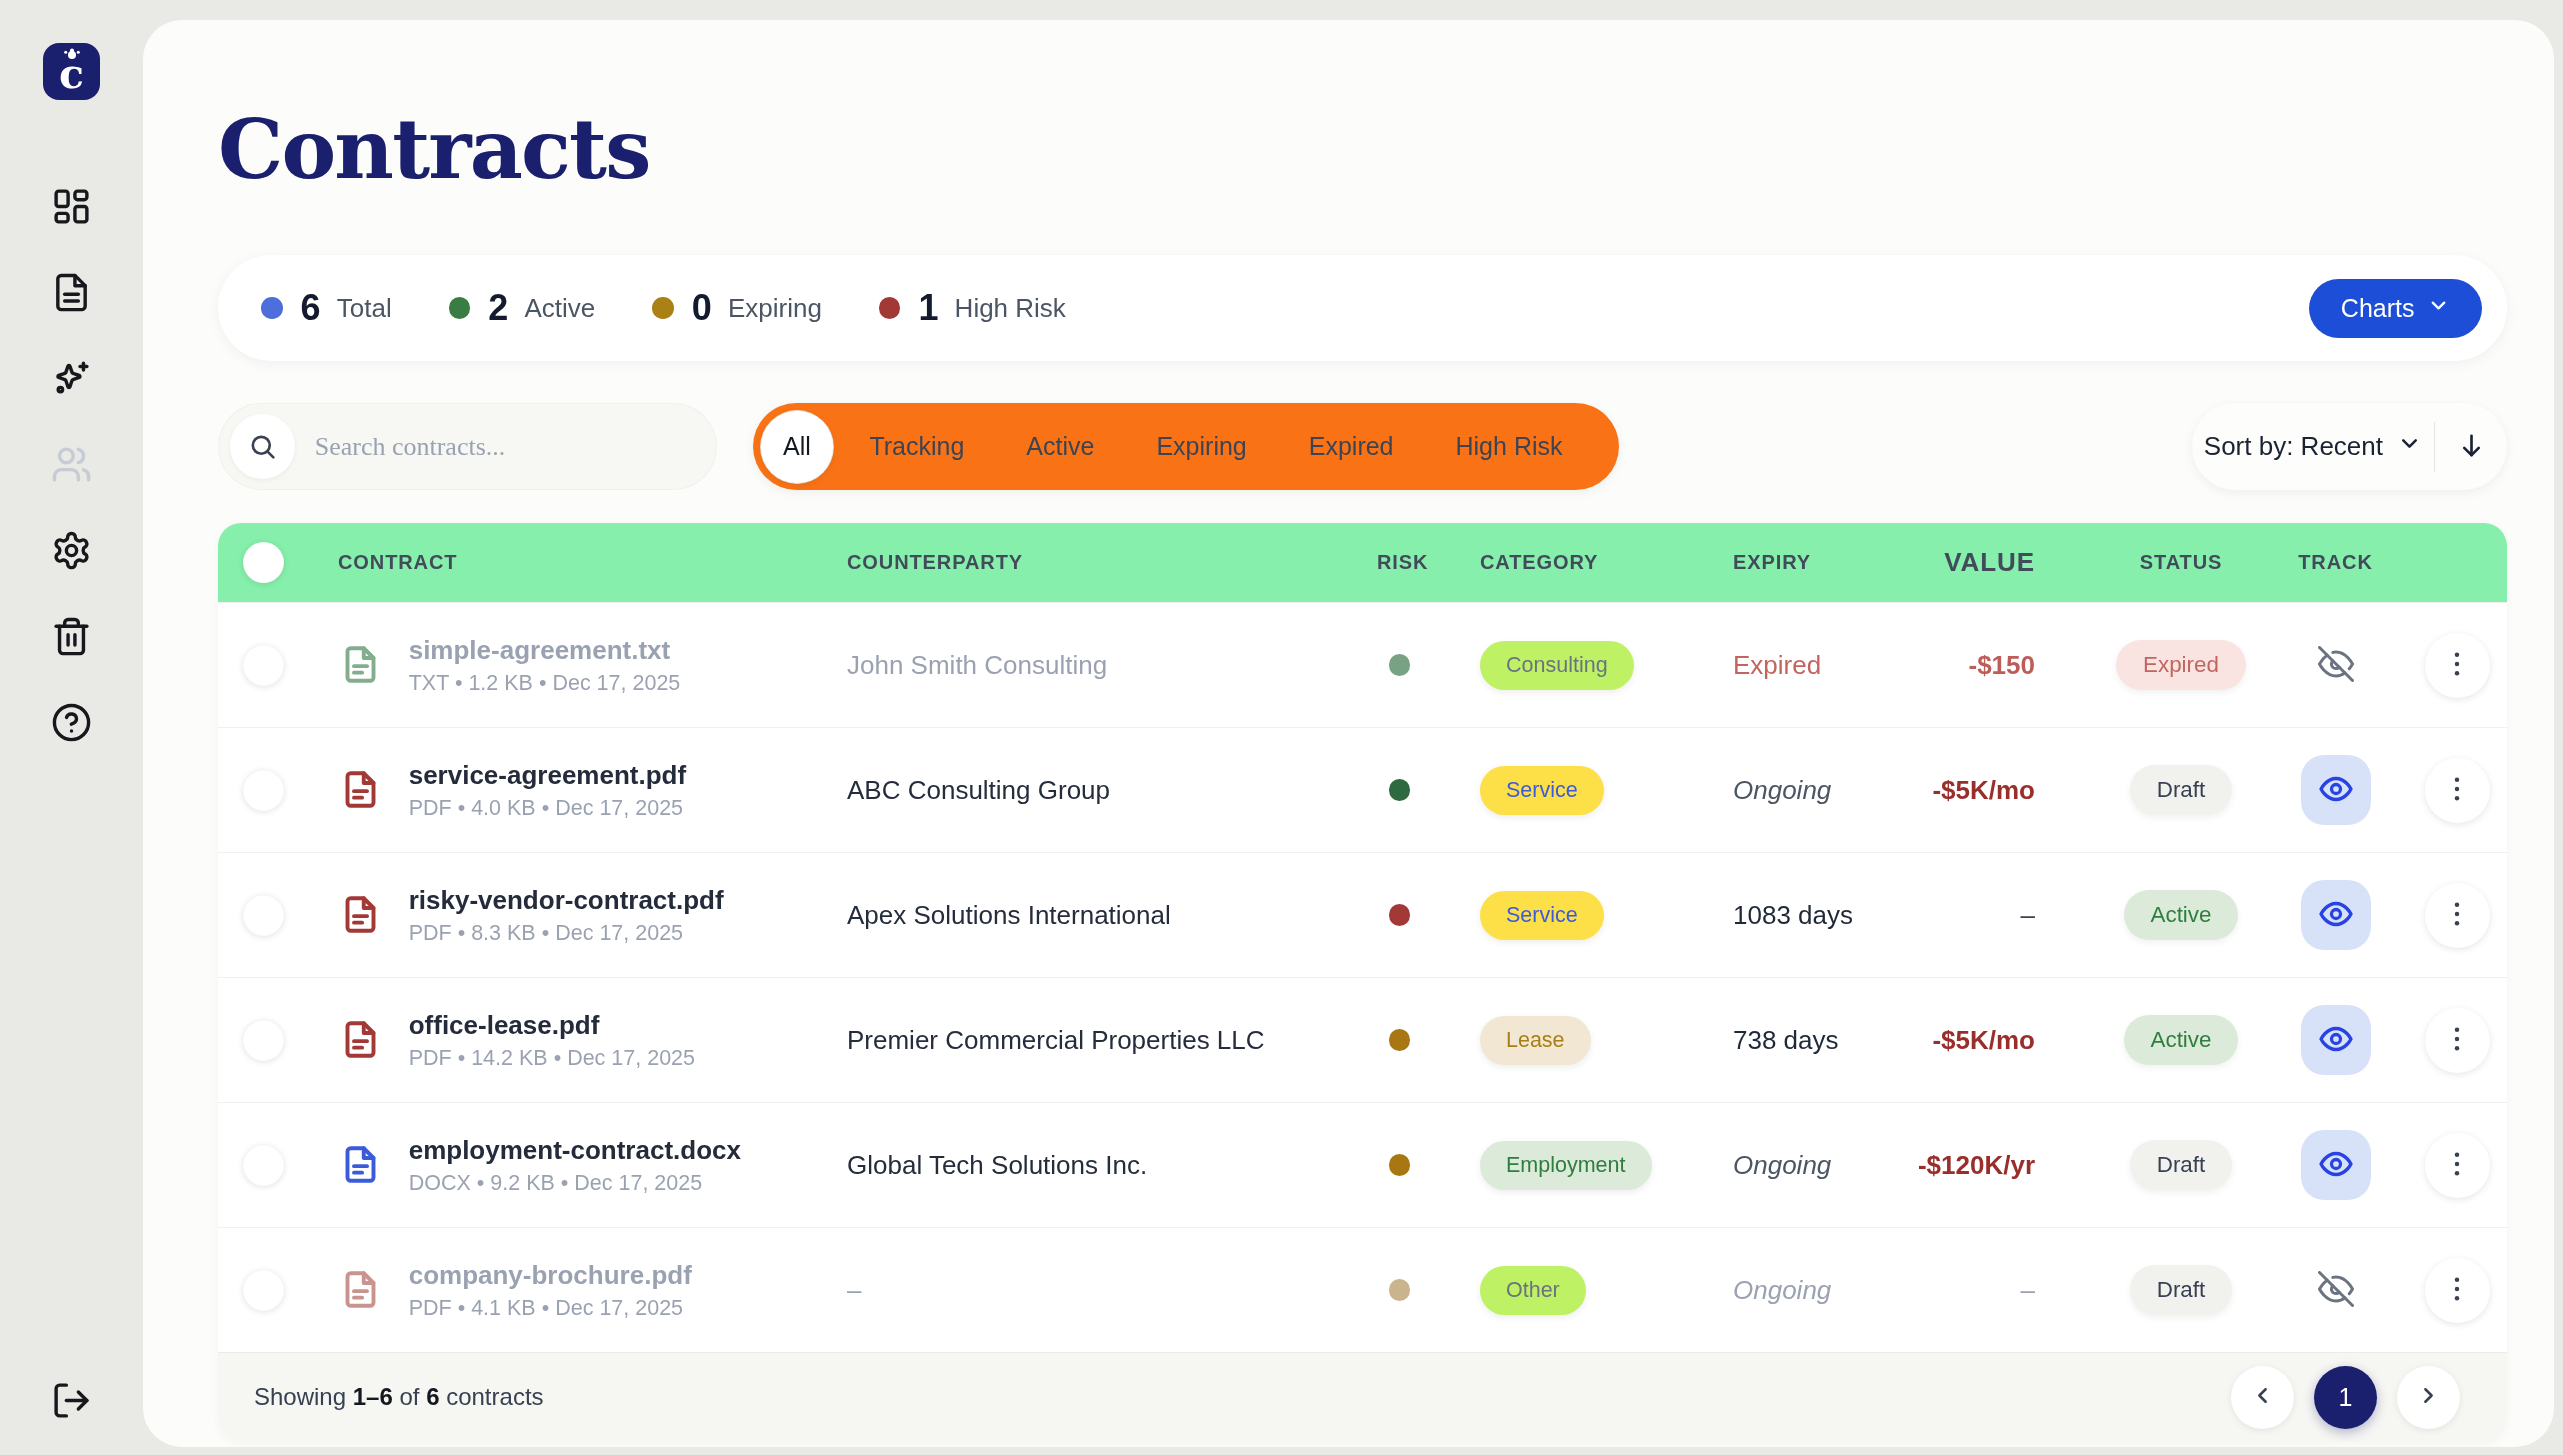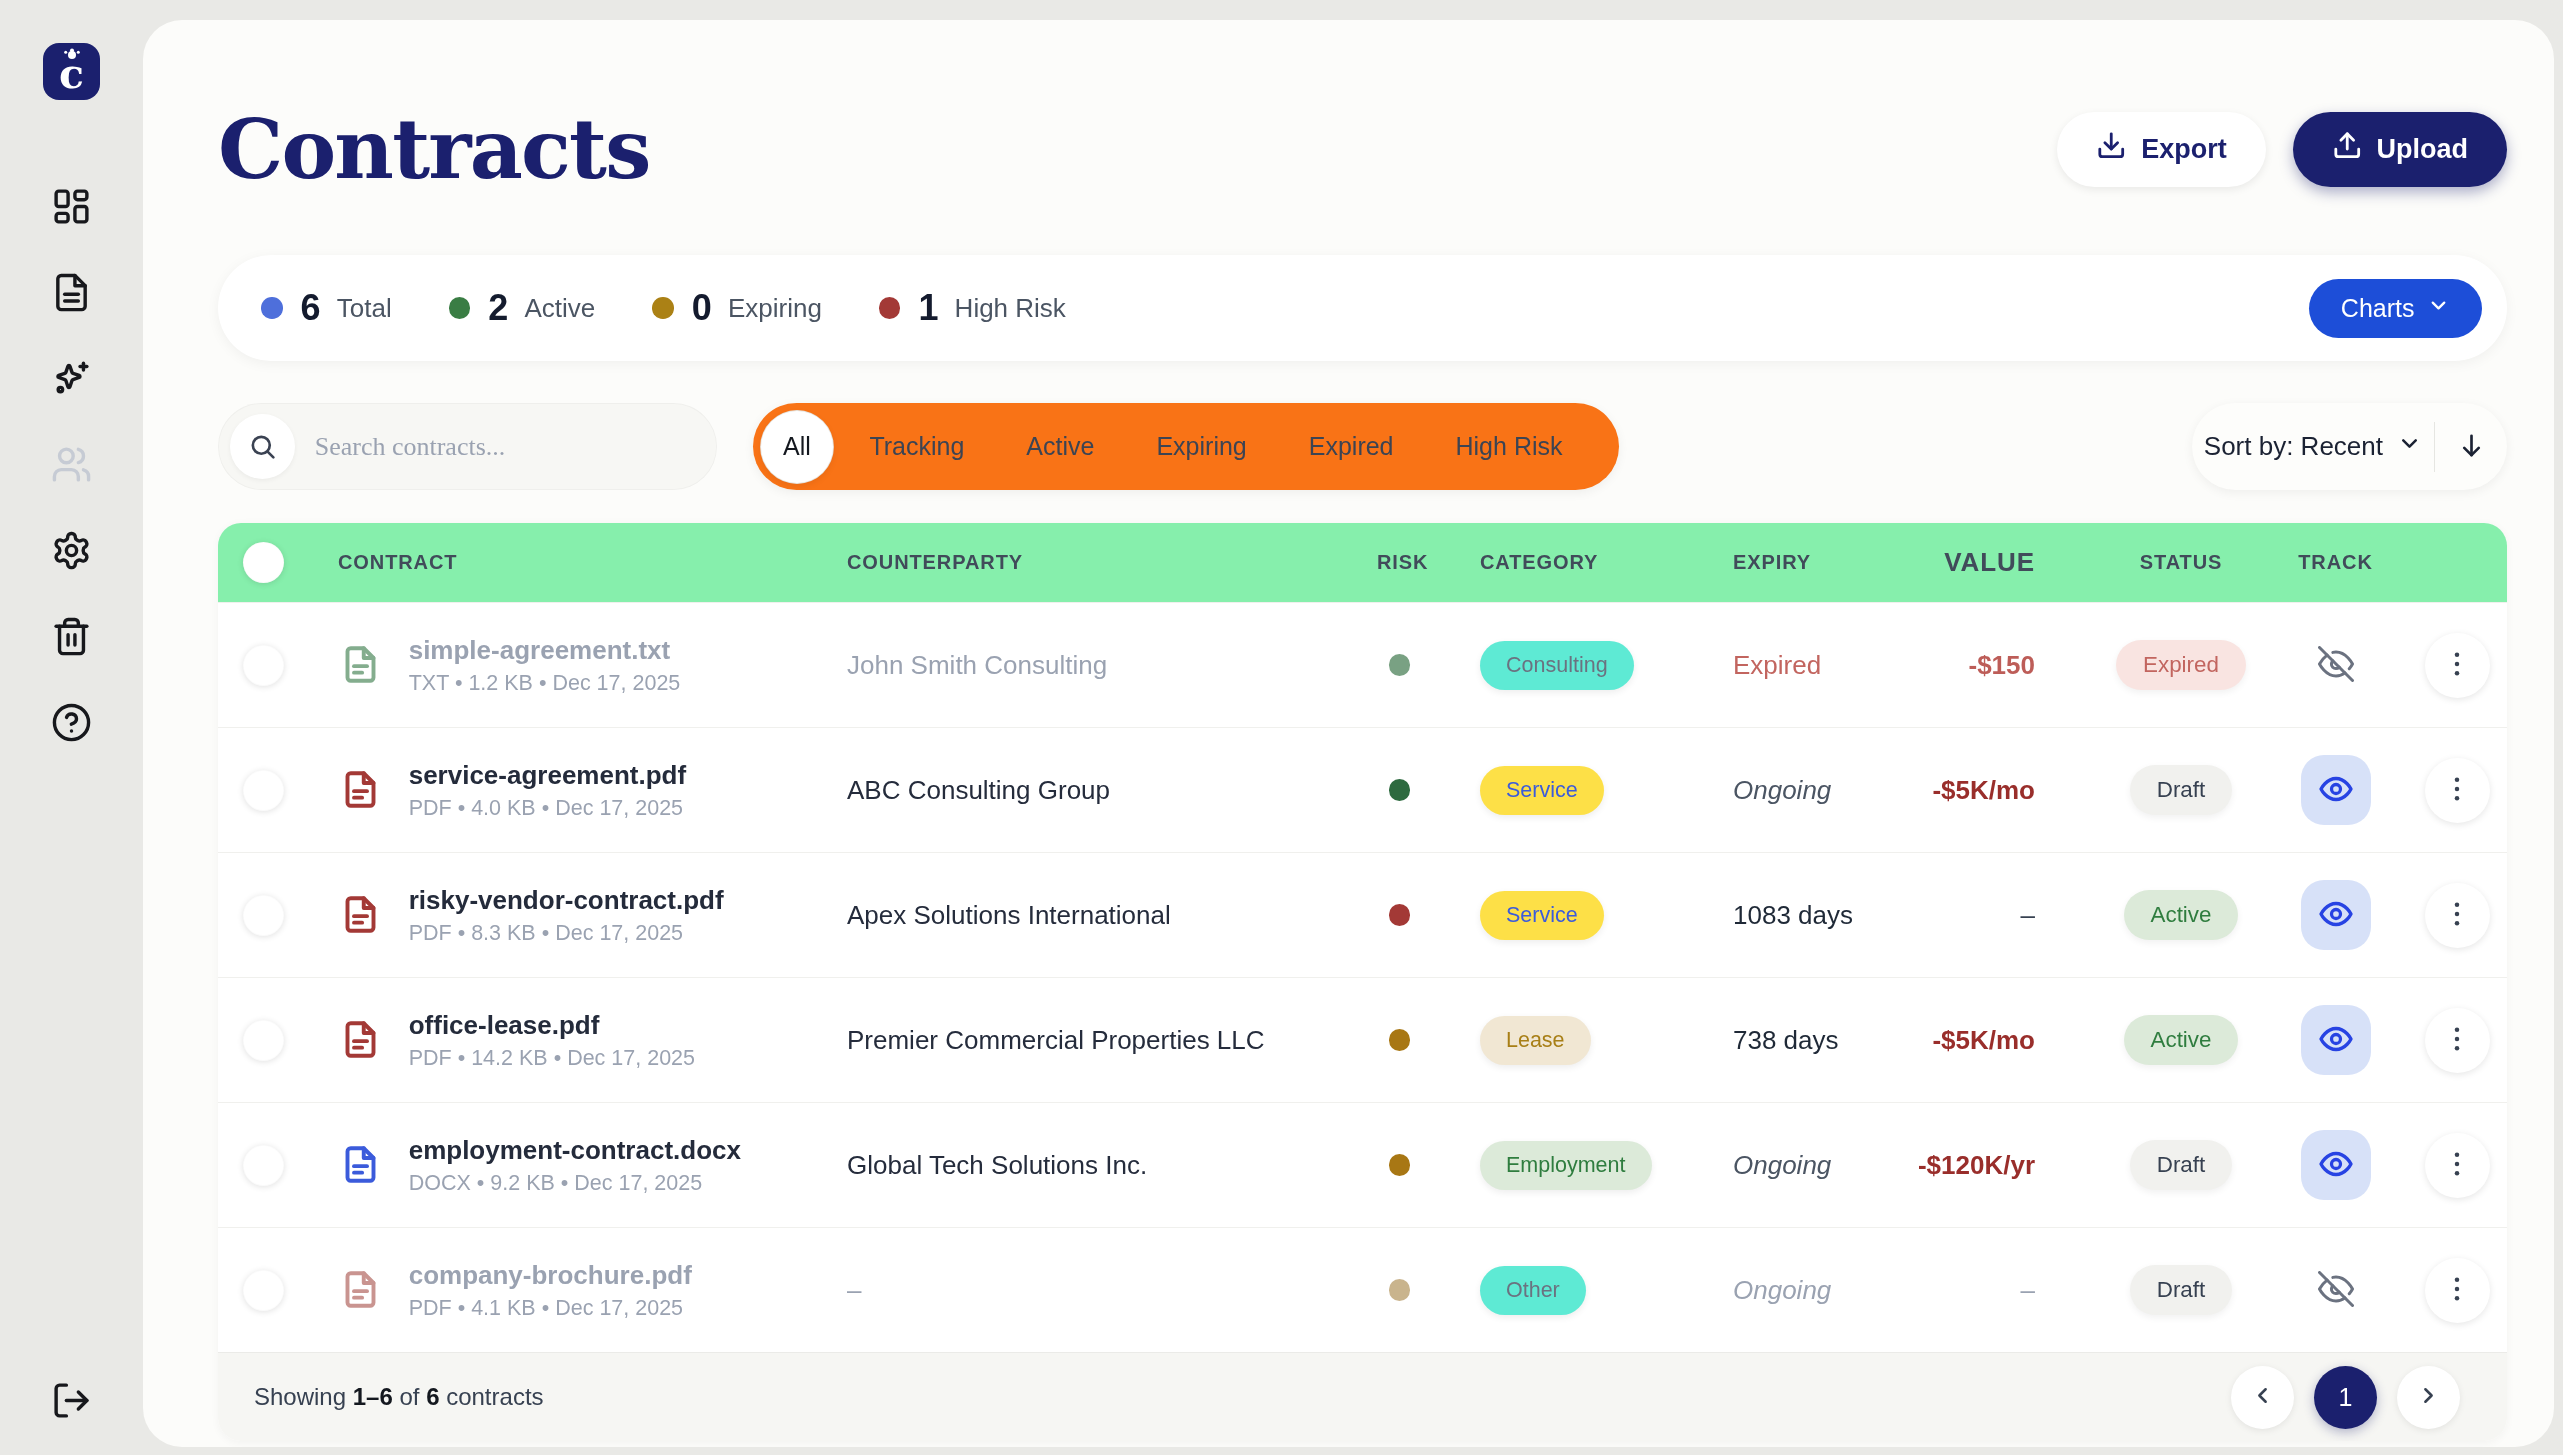--- a/index.html
+++ b/index.html
@@ -90,21 +90,21 @@
   .c-contract { gap:29px; padding-left:2.7px; }
   .file-ic { width:39px; height:47px; flex:none; display:flex; align-items:center; }
   .file-ic svg { width:39px; height:47px; }
   .ic-green { color:#84ad8e; } .ic-red { color:#a33936; } .ic-blue { color:#3b5bdb; } .ic-red-muted { color:#c99490; }
   .fname { font-size:26px; font-weight:600; color:#242b3b; line-height:1.25; }
   .fsub { font-size:21.5px; color:#9aa2b1; margin-top:5.4px; }
   .muted .fname, .c-party.dim, .exp-muted, .val-muted { color:#9aa2b1 !important; }
   .c-party { font-size:26px; color:#252c3c; }
   .pill-cat { height:49px; padding:0 26px; border-radius:25px; display:flex; align-items:center;
               font-size:21.5px; font-weight:500; box-shadow:0 2.7px 7.2px rgba(0,0,0,.07); }
-  .cat-gray { background:#5eead4; color:#6b7280; }
+  .cat-gray { background:#bef264; color:#6b7280; }
   .cat-blue { background:#fde047; color:#3b5bdb; }
   .cat-tan  { background:#f1e7d3; color:#a87f16; }
   .cat-green{ background:#dcead9; color:#2f7d3f; }
   .c-exp { font-size:26px; }
   .exp-red { color:#c2655f; }
   .exp-italic { font-style:italic; color:#4b5563; }
   .exp-plain { color:#1f2937; }
   .exp-muted { font-style:italic; }
   .c-val { justify-content:flex-end; padding-right:63px; font-size:26px; }
   .val-soft { color:#bd5d58; font-weight:600; }
@@ -209,38 +209,20 @@
           </svg></span>
     </button>
   </div>
 </nav>
 
 <main class="card">
   <div class="content">
 
     <div class="page-header">
       <h1 class="page-title">Contracts</h1>
-      <div class="header-actions">
-        <button class="btn btn-export">
-          <span><svg viewBox="0 0 24 24" fill="none" stroke="currentColor" stroke-width="2.2" stroke-linecap="round" stroke-linejoin="round" width="30.5" height="30.5">
-                <path d="M21 15v4a2 2 0 0 1-2 2H5a2 2 0 0 1-2-2v-4"></path>
-                <polyline points="7 10 12 15 17 10"></polyline>
-                <line x1="12" y1="15" x2="12" y2="3"></line>
-              </svg></span>
-          <span>Export</span>
-        </button>
-        <button class="btn btn-upload">
-          <span><svg viewBox="0 0 24 24" fill="none" stroke="currentColor" stroke-width="2.2" stroke-linecap="round" stroke-linejoin="round" width="30.5" height="30.5">
-                <path d="M21 15v4a2 2 0 0 1-2 2H5a2 2 0 0 1-2-2v-4"></path>
-                <polyline points="17 8 12 3 7 8"></polyline>
-                <line x1="12" y1="3" x2="12" y2="15"></line>
-              </svg></span>
-          <span>Upload</span>
-        </button>
-      </div>
     </div>
 
     <div class="stats-bar">
       <div class="stats-items">
         <div class="stat">
           <span class="dot" style="background-color: rgb(78, 111, 219);"></span>
           <span class="stat-num">6</span>
           <span class="stat-label">Total</span>
         </div>
         <div class="stat">

